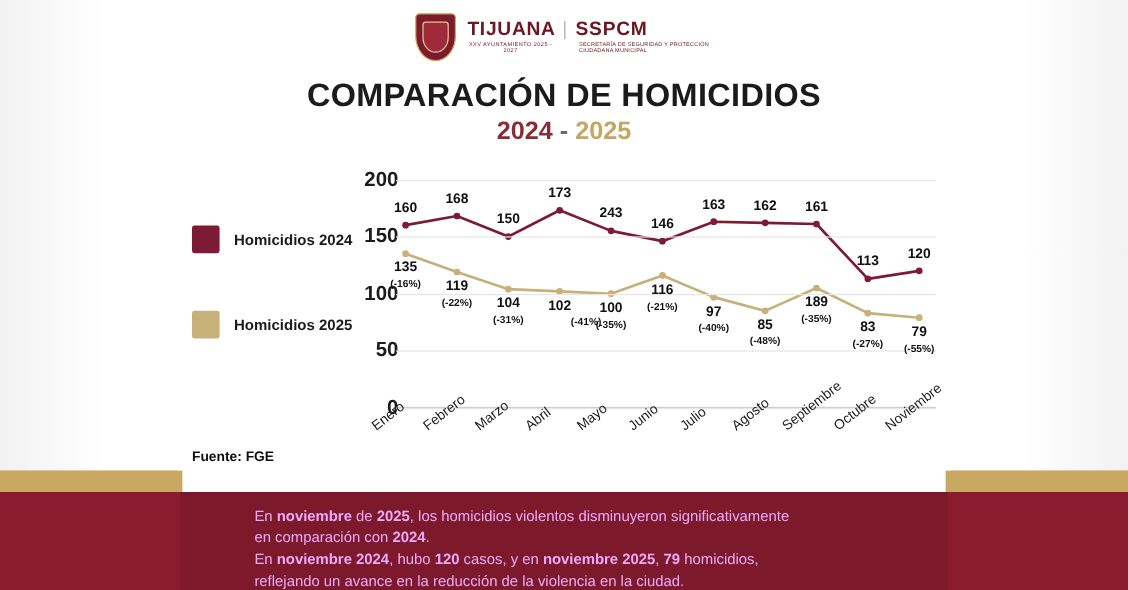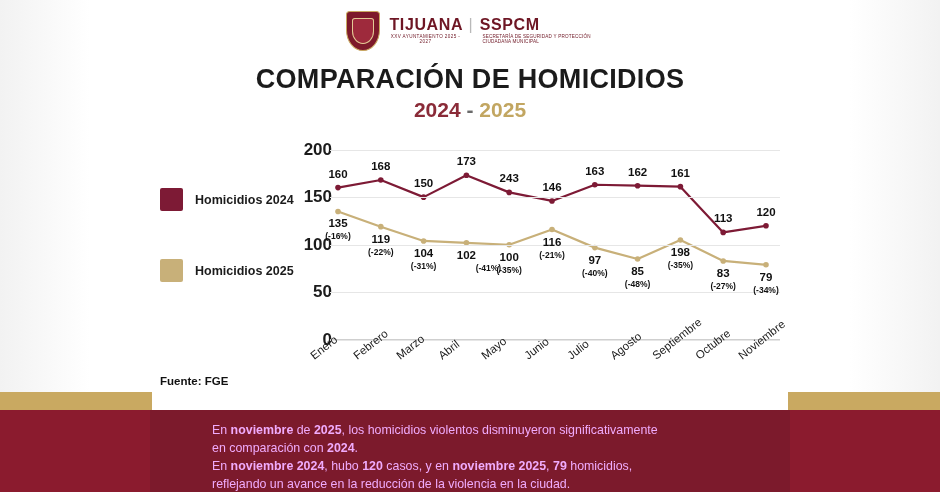--- a/index.html
+++ b/index.html
@@ -291,26 +291,26 @@
       <div class="pt-label" style="left: 136.4px; top: 108.857px;">102</div>
       <div class="pt-sub" style="left: 136.4px; top: 122.857px; padding-left: 44px;">(-41%)</div>
       <div class="pt-label" style="left: 179.2px; top: 110.762px;">100</div>
       <div class="pt-sub" style="left: 179.2px; top: 124.762px;">(-35%)</div>
       <div class="pt-label" style="left: 222px; top: 95.5238px;">116</div>
       <div class="pt-sub" style="left: 222px; top: 109.524px;">(-21%)</div>
       <div class="pt-label" style="left: 264.8px; top: 113.619px;">97</div>
       <div class="pt-sub" style="left: 264.8px; top: 127.619px;">(-40%)</div>
       <div class="pt-label" style="left: 307.6px; top: 125.048px;">85</div>
       <div class="pt-sub" style="left: 307.6px; top: 139.048px;">(-48%)</div>
-      <div class="pt-label" style="left: 350.4px; top: 106px;">198</div>
+      <div class="pt-label" style="left: 350.4px; top: 106px;">189</div>
       <div class="pt-sub" style="left: 350.4px; top: 120px;">(-35%)</div>
       <div class="pt-label" style="left: 393.2px; top: 126.952px;">83</div>
       <div class="pt-sub" style="left: 393.2px; top: 140.952px;">(-27%)</div>
       <div class="pt-label" style="left: 436px; top: 130.762px;">79</div>
-      <div class="pt-sub" style="left: 436px; top: 144.762px;">(-34%)</div>
+      <div class="pt-sub" style="left: 436px; top: 144.762px;">(-55%)</div>
       <div class="axis-base"></div>
     </div>
 
   <div class="x-labels" id="x-axis">
       <div class="x-label" style="left: -22px; top: 6px;">Enero</div>
       <div class="x-label" style="left: 20.8px; top: 6px;">Febrero</div>
       <div class="x-label" style="left: 63.6px; top: 6px;">Marzo</div>
       <div class="x-label" style="left: 106.4px; top: 6px;">Abril</div>
       <div class="x-label" style="left: 149.2px; top: 6px;">Mayo</div>
       <div class="x-label" style="left: 192px; top: 6px;">Junio</div>

